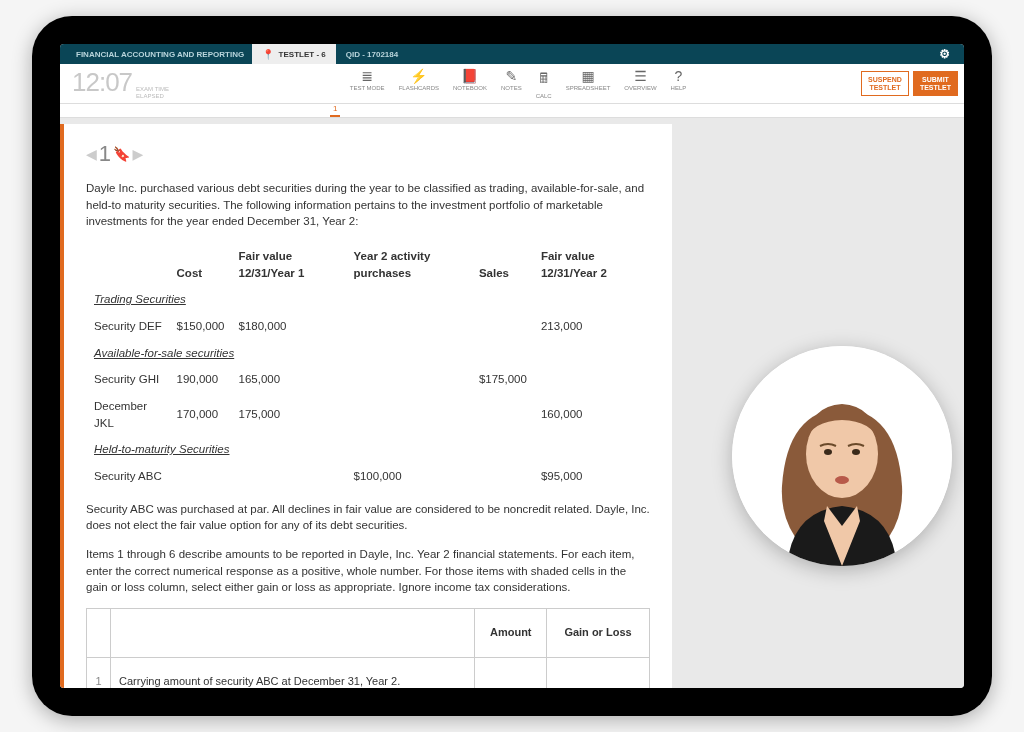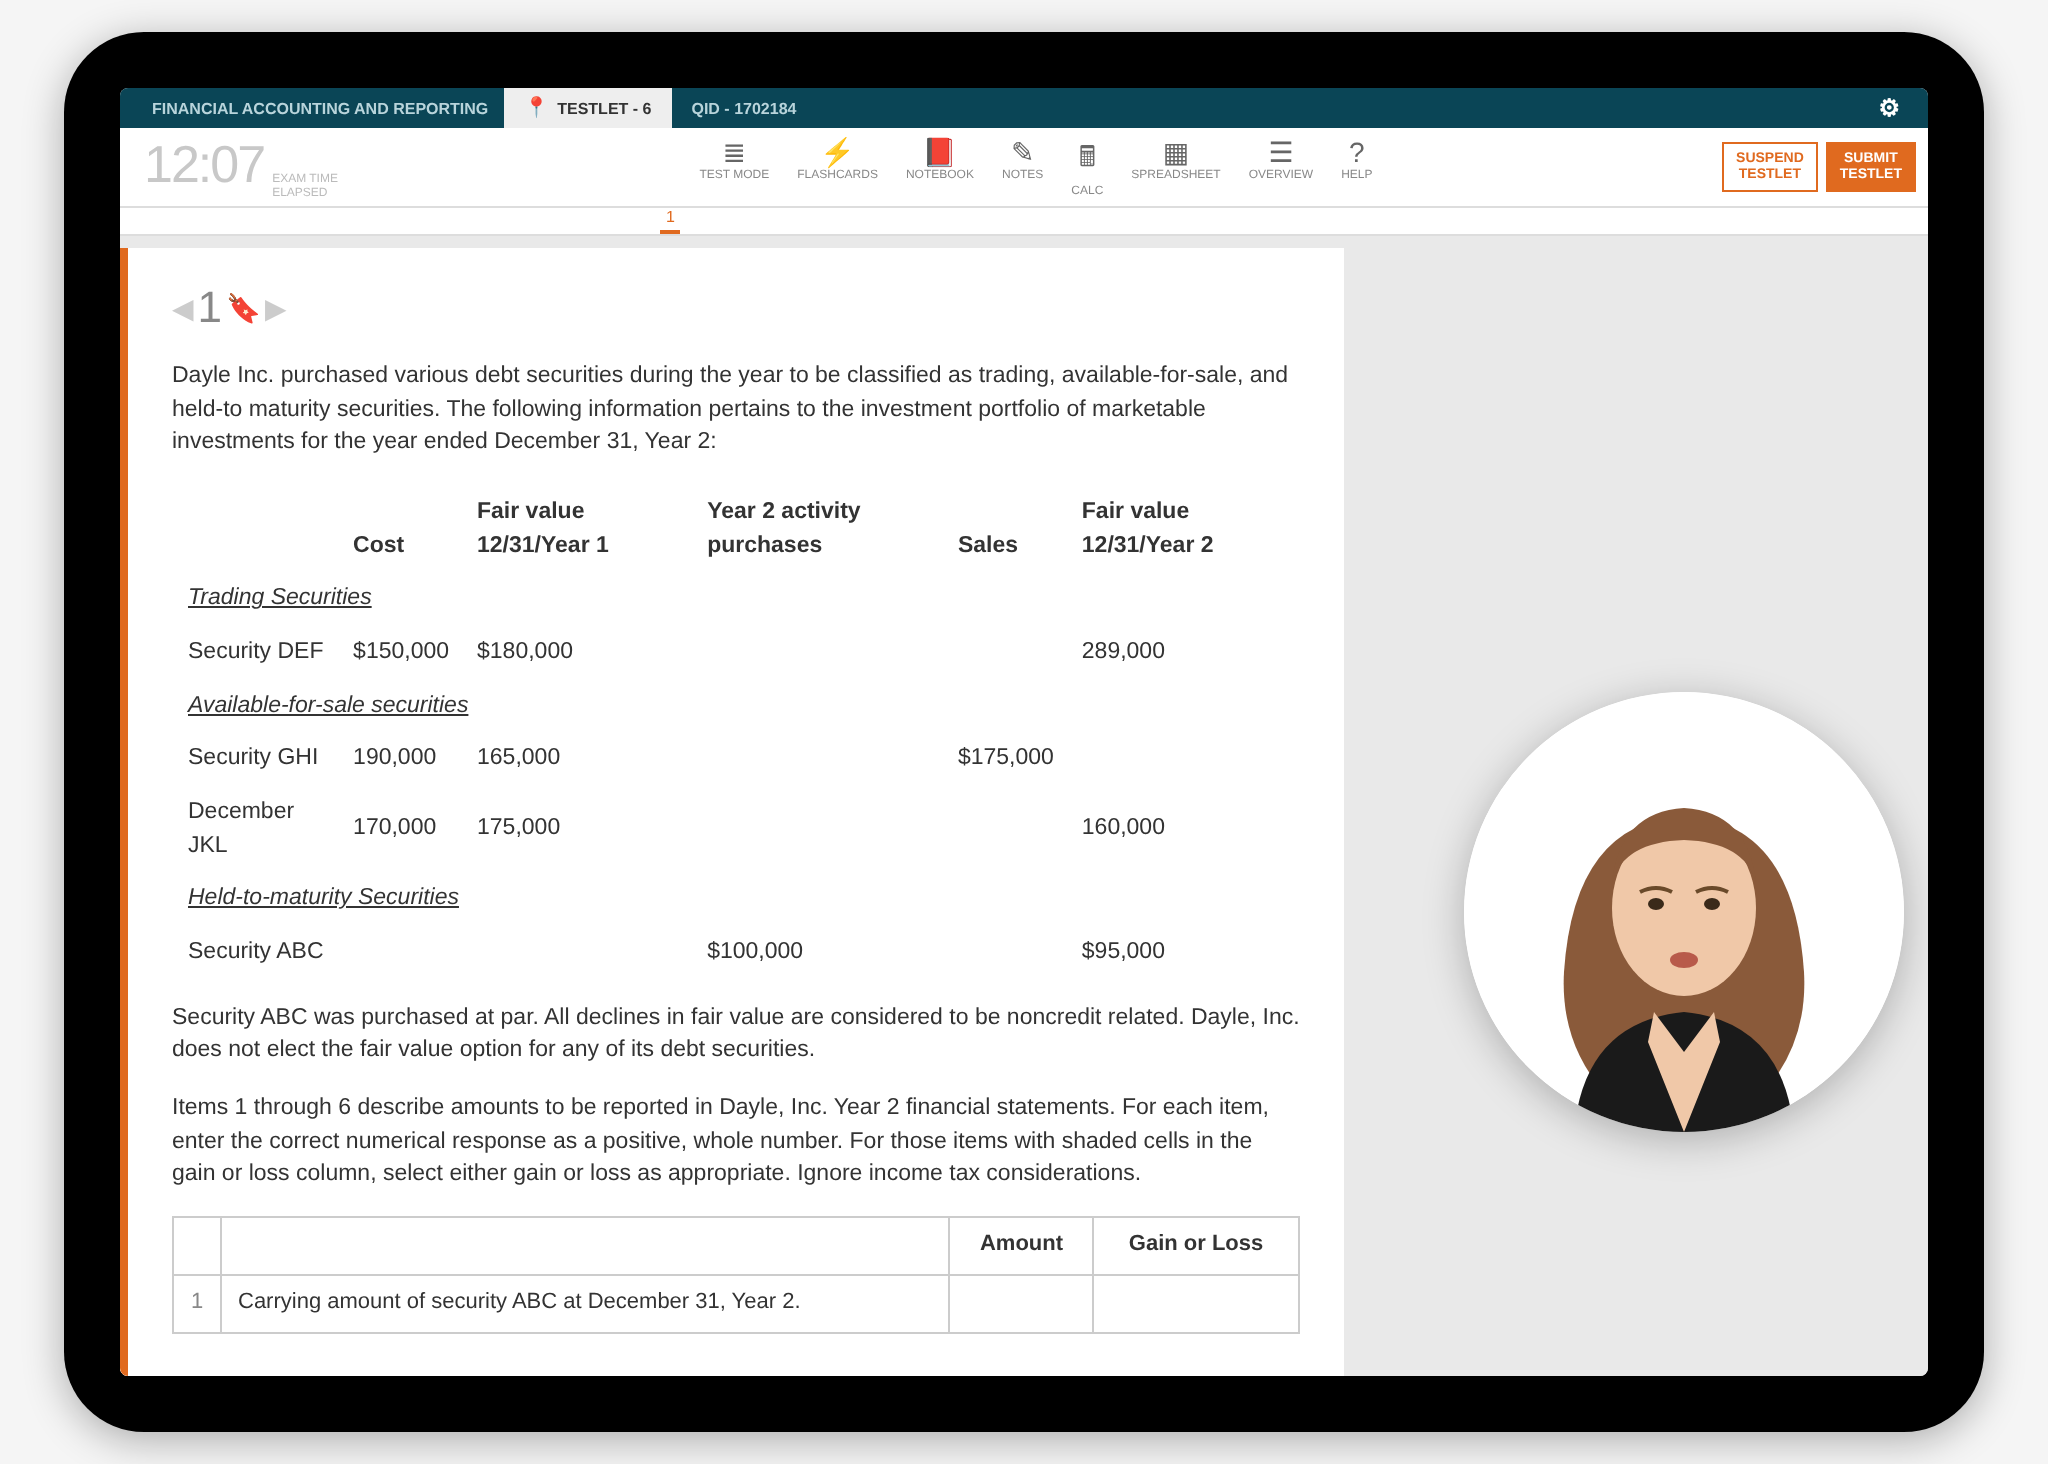--- a/index.html
+++ b/index.html
@@ -161,21 +161,21 @@
   .sec-table .section-head { font-style: italic; text-decoration: underline; }
 
   .answer-table {
     border-collapse: collapse;
     width: 100%;
     font-size: 11px;
     margin-top: 10px;
   }
   .answer-table th, .answer-table td {
     border: 1px solid #ccc;
-    padding: 6px 8px;
+    padding: 16px 8px;
     text-align: left;
   }
   .answer-table th { text-align: center; font-weight: bold; }
   .answer-table .row-num { width: 24px; text-align: center; color: #888; }
 
   .presenter {
     position: absolute;
     right: 40px;
     bottom: 150px;
     width: 220px;
@@ -289,21 +289,21 @@
           </tr>
           <tr>
                 <td class="section-head" colspan="6">Trading Securities</td>
               </tr>
           <tr>
             <td>Security DEF</td>
             <td>$150,000</td>
             <td>$180,000</td>
             <td></td>
             <td></td>
-            <td>289,000</td>
+            <td>213,000</td>
           </tr>
           <tr>
                 <td class="section-head" colspan="6">Available-for-sale securities</td>
               </tr>
           <tr>
             <td>Security GHI</td>
             <td>190,000</td>
             <td>165,000</td>
             <td></td>
             <td>$175,000</td>

